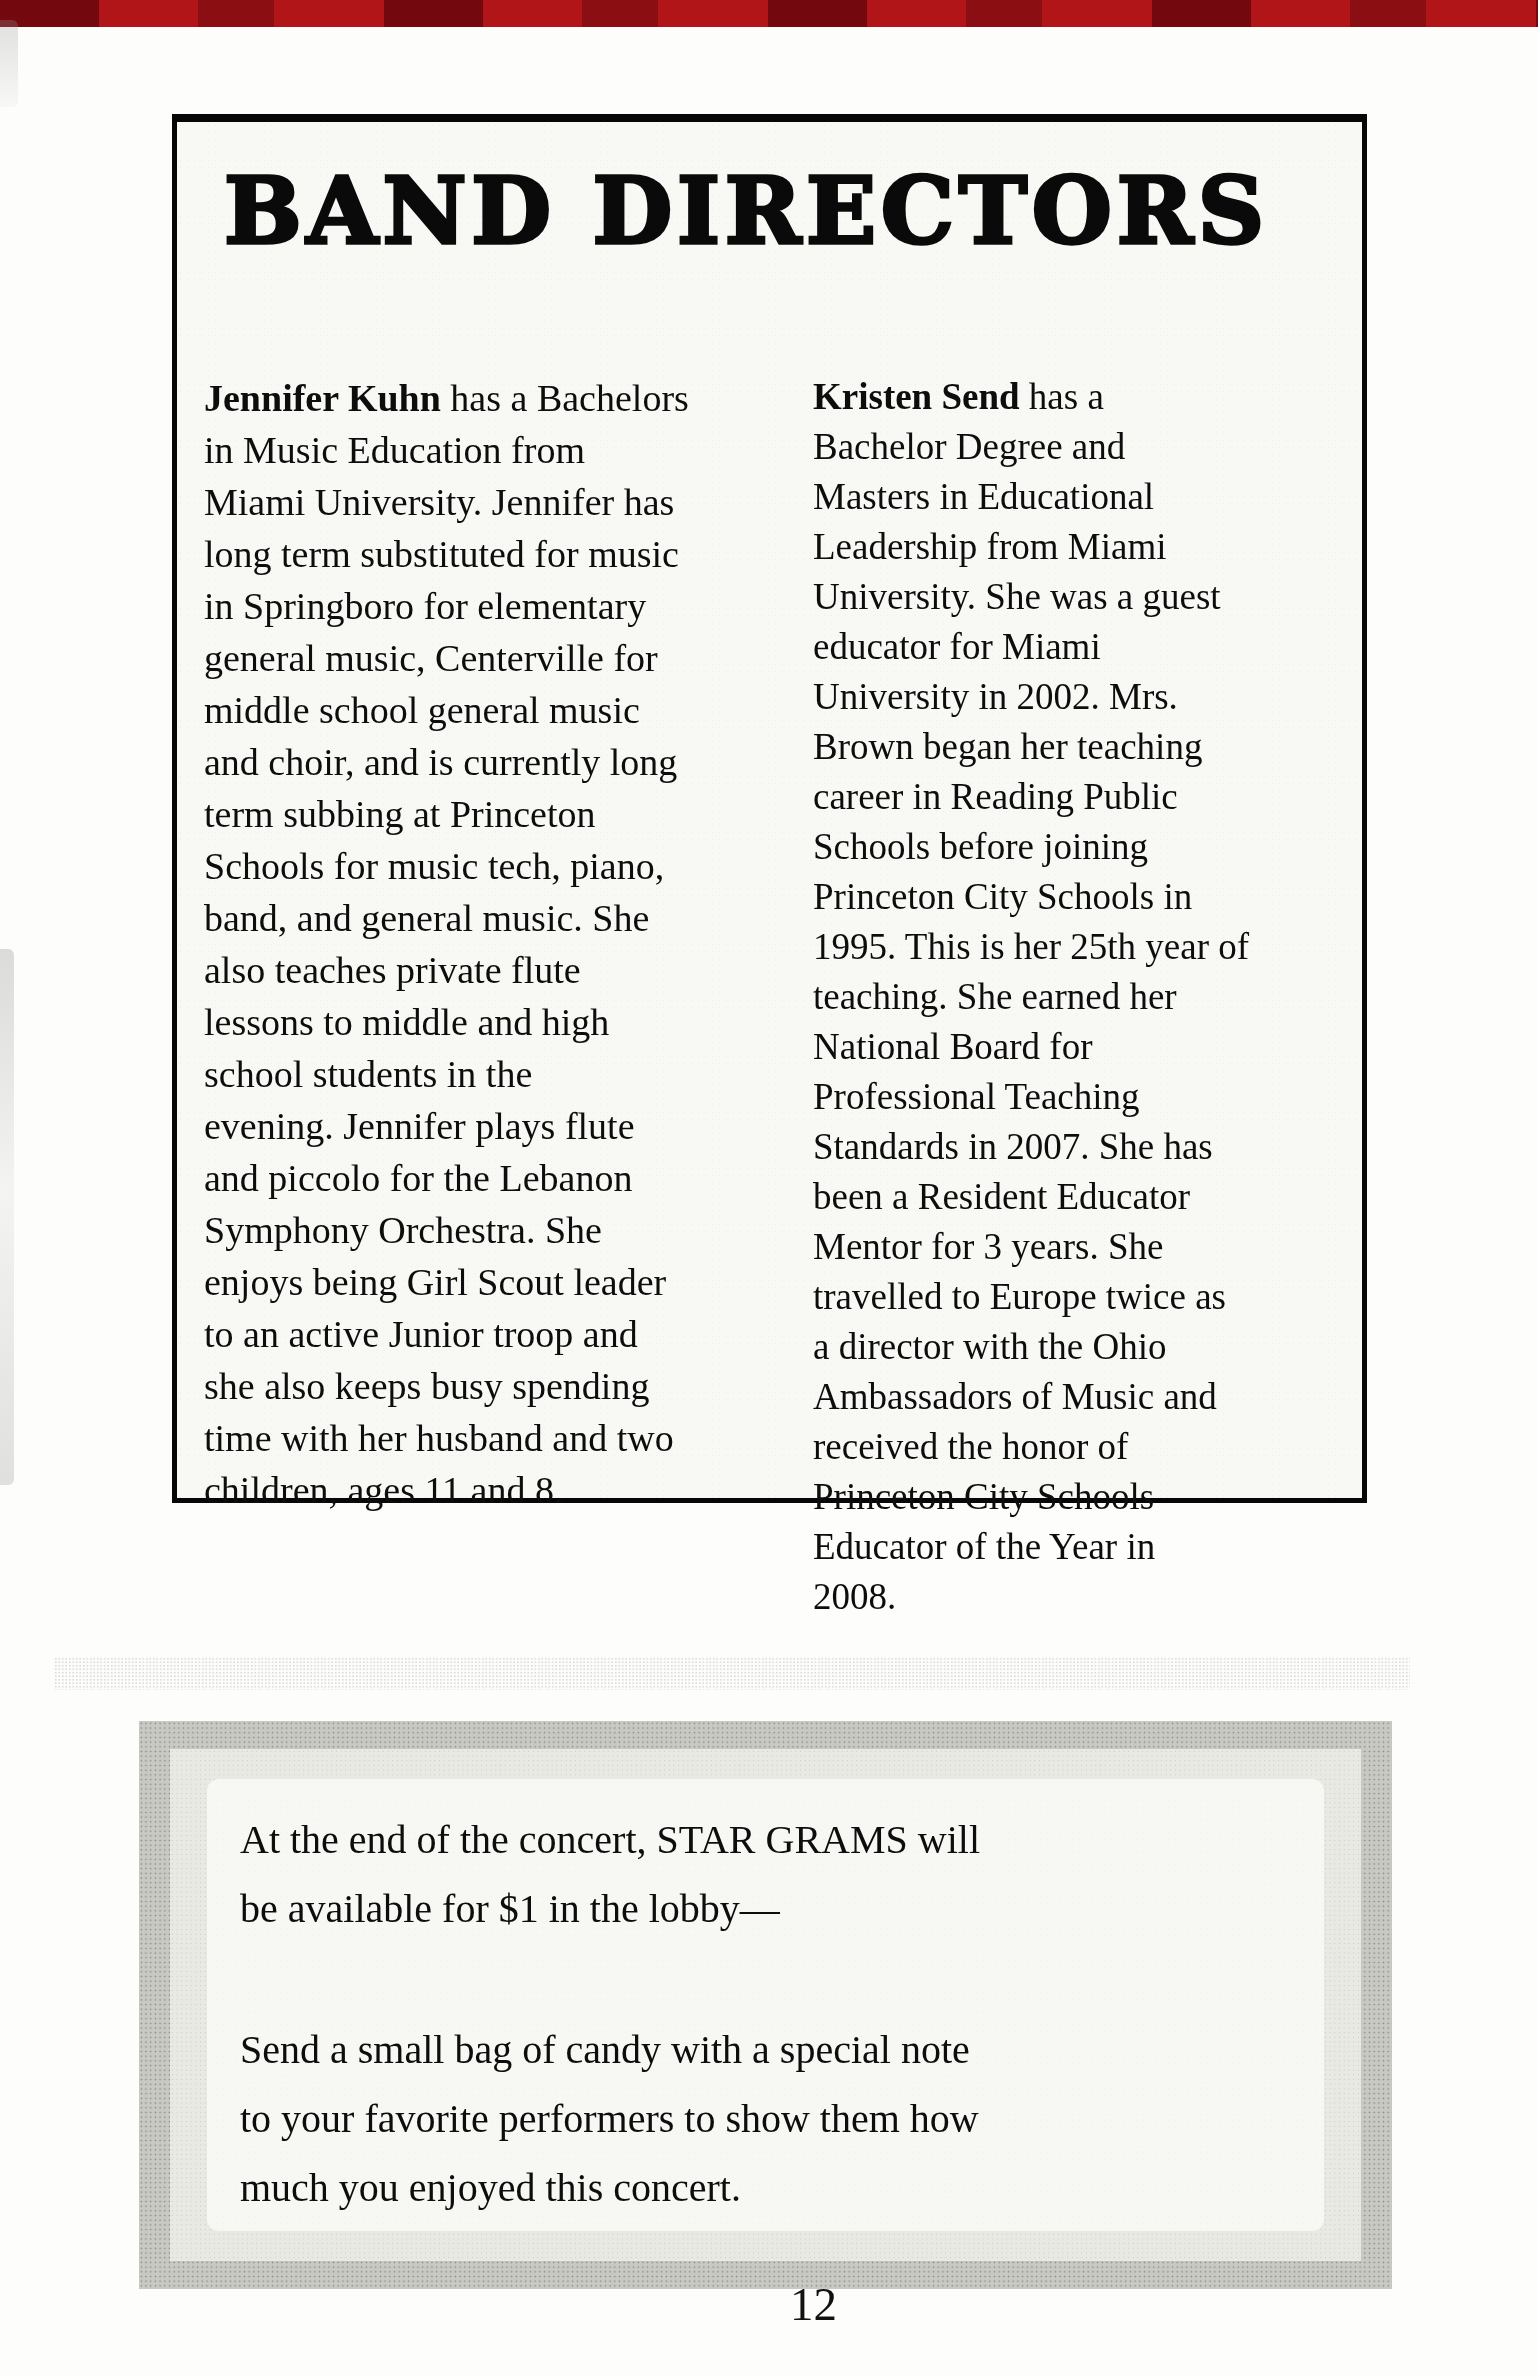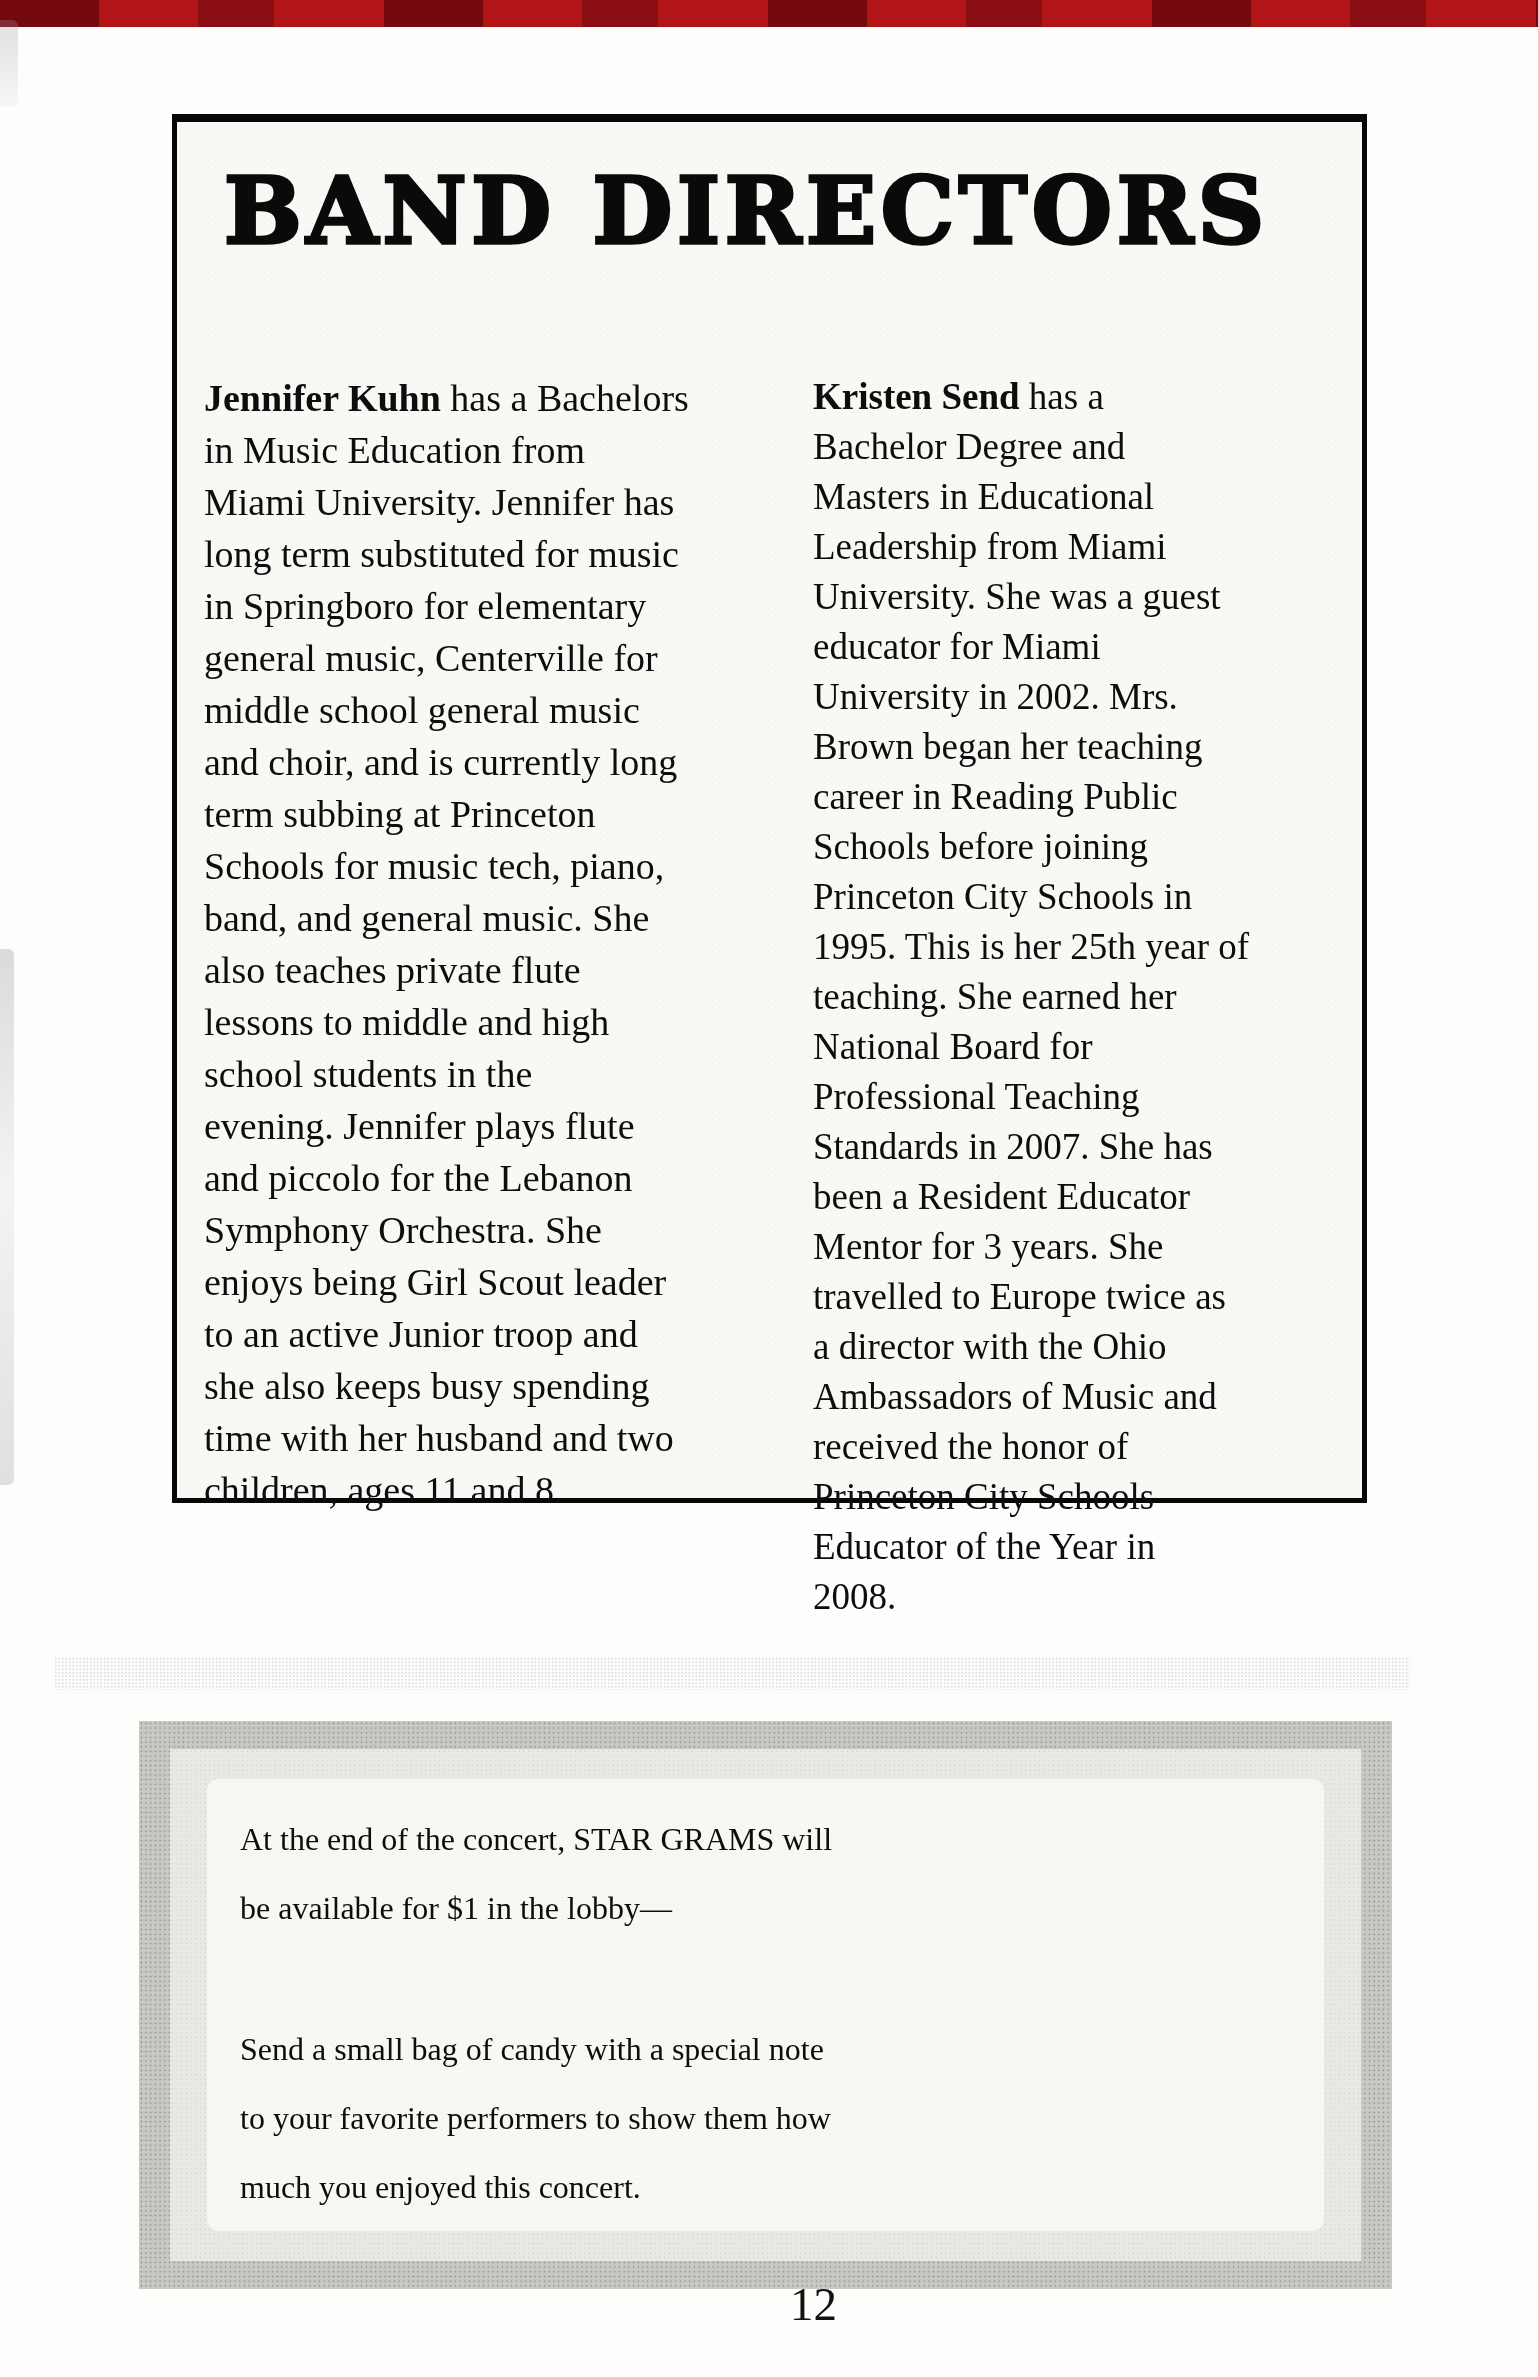--- a/index.html
+++ b/index.html
@@ -65,21 +65,21 @@
     background-color:#e9e9e4;
     background-image:radial-gradient(rgba(120,120,114,.30) 0.7px, rgba(0,0,0,0) 0.9px);
     background-size:4.7px 4.7px;
   }
   .star-content{
     width:100%;height:100%;box-sizing:border-box;
     background:#f7f7f3;
     background-image:radial-gradient(rgba(0,0,0,.04) 0.6px, rgba(0,0,0,0) 0.8px);
     background-size:6.4px 6.4px;
     padding:25.6px 17.5px 0 33px;
-    font-size:32px;line-height:69px;border-radius:12px;
+    font-size:40px;line-height:69px;border-radius:12px;
   }
   .star-p{margin:0;white-space:pre-line;}
   .star-p + .star-p{margin-top:72px;}
   .page-number{
     position:absolute;left:44px;top:2277px;width:100%;
     text-align:center;font-size:47px;color:#111;
   }
 </style>
 </head>
 <body>

